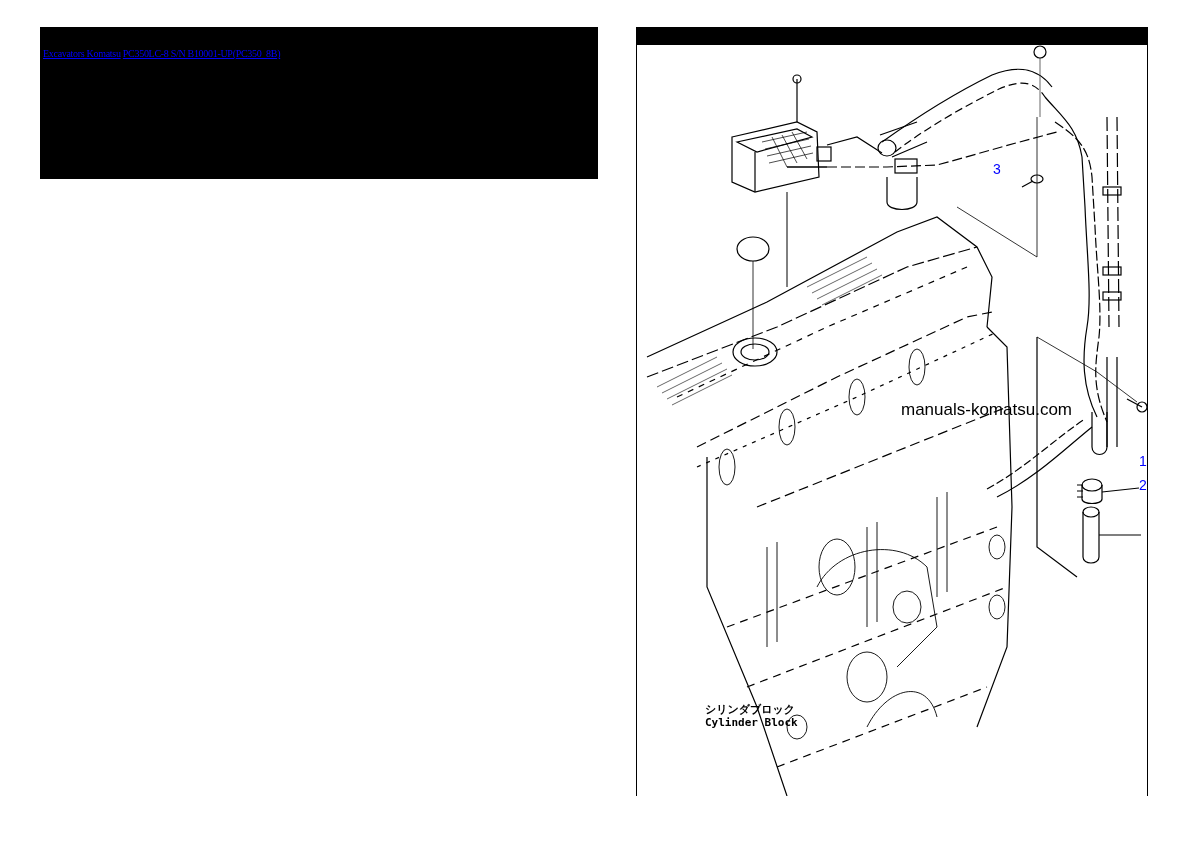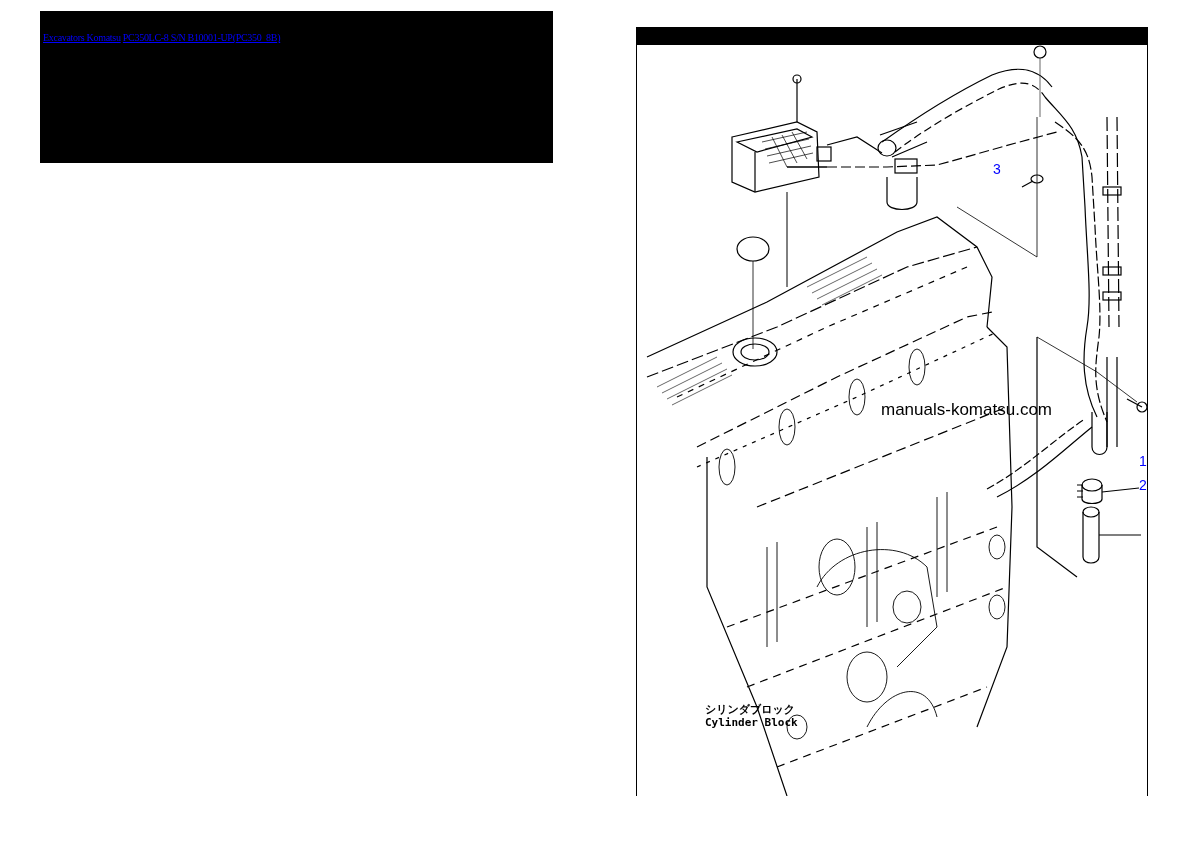--- a/index.html
+++ b/index.html
@@ -1,17 +1,17 @@
 <!DOCTYPE html>
 <html><head>
 <meta charset="utf-8">
 <style>
   html, body { margin:0; padding:0; background:#ffffff; }
   body { width:1190px; height:842px; position:relative; overflow:hidden; font-family:"Liberation Serif", serif; }
-  .header-box { position:absolute; left:40px; top:11px; width:513px; height:152px; background:#000000; }
+  .header-box { position:absolute; left:40px; top:27px; width:513px; height:152px; background:#000000;padding-left:45px; }
   .breadcrumb { position:absolute; left:3px; top:21px; font-family:"Liberation Serif", serif; font-size:10px; letter-spacing:-0.3px; white-space:nowrap; }
   .breadcrumb a { color:#0000ff; text-decoration:underline; cursor:pointer; }
   .diagram-panel { position:absolute; left:636px; top:27px; width:512px; height:769px; background:#ffffff; border-left:1px solid #000; border-right:1px solid #000; box-sizing:border-box; overflow:hidden; }
   .diagram-topbar { position:absolute; left:0; top:0; width:100%; height:18px; background:#000000; }
   .diagram-svg { position:absolute; left:0; top:0; }
   .callout { position:absolute; font-family:"Liberation Sans", sans-serif; font-size:14px; color:#0000ff; cursor:pointer; line-height:1; }
   .watermark { position:absolute; font-family:"Liberation Sans", sans-serif; font-size:17px; color:#000; white-space:nowrap; }
   .label-jp { position:absolute; font-family:"DejaVu Sans Mono", monospace; font-size:11px; font-weight:bold; color:#000; white-space:nowrap; line-height:1.2;margin-top:44px; }
 </style>
 </head>
@@ -136,19 +136,19 @@
 
     <ellipse cx="454" cy="485" rx="8" ry="5"></ellipse>
     <path d="M446 485 L 446 530 C 446 538, 462 538, 462 530 L 462 485"></path>
     <line x1="462" y1="508" x2="504" y2="508"></line>
   </svg>
 
   <span class="callout" style="left:356px; top:135px;">3</span>
   <span class="callout" style="left:502px; top:427px;">1</span>
   <span class="callout" style="left:502px; top:451px;">2</span>
 
-  <span class="watermark" style="left:244px; top:373px;">manuals-komatsu.com</span>
+  <span class="watermark" style="left:264px; top:373px;">manuals-komatsu.com</span>
 
   <div class="label-jp" style="left:68px; top:632px;">
     <div>シリンダブロック</div>
     <div>Cylinder Block</div>
   </div>
 </div>
 
 </body></html>

